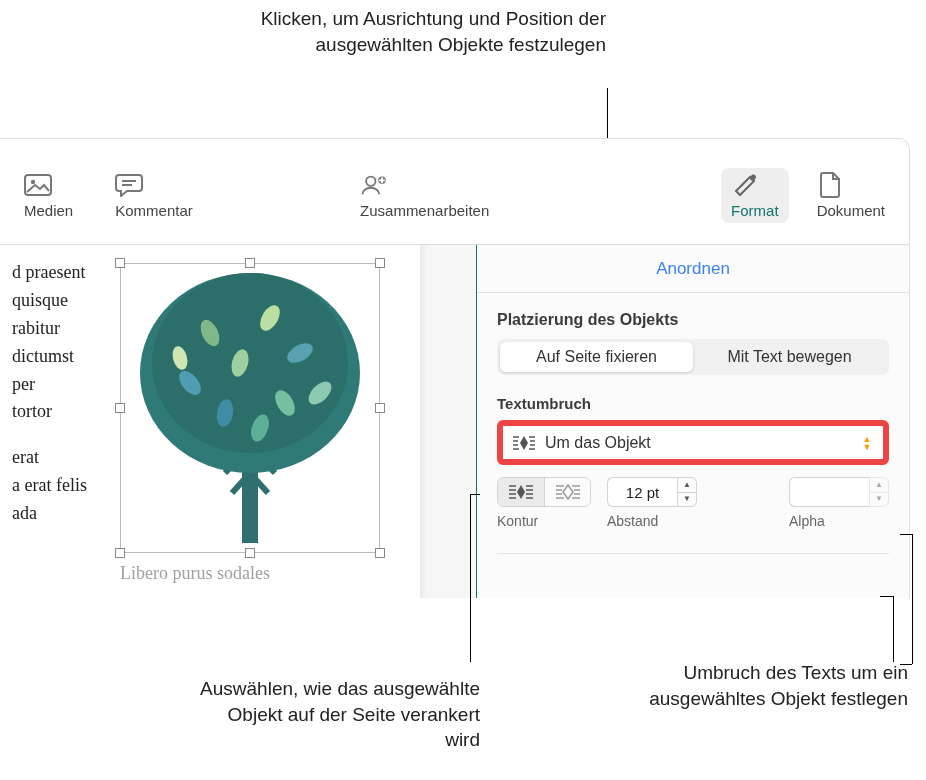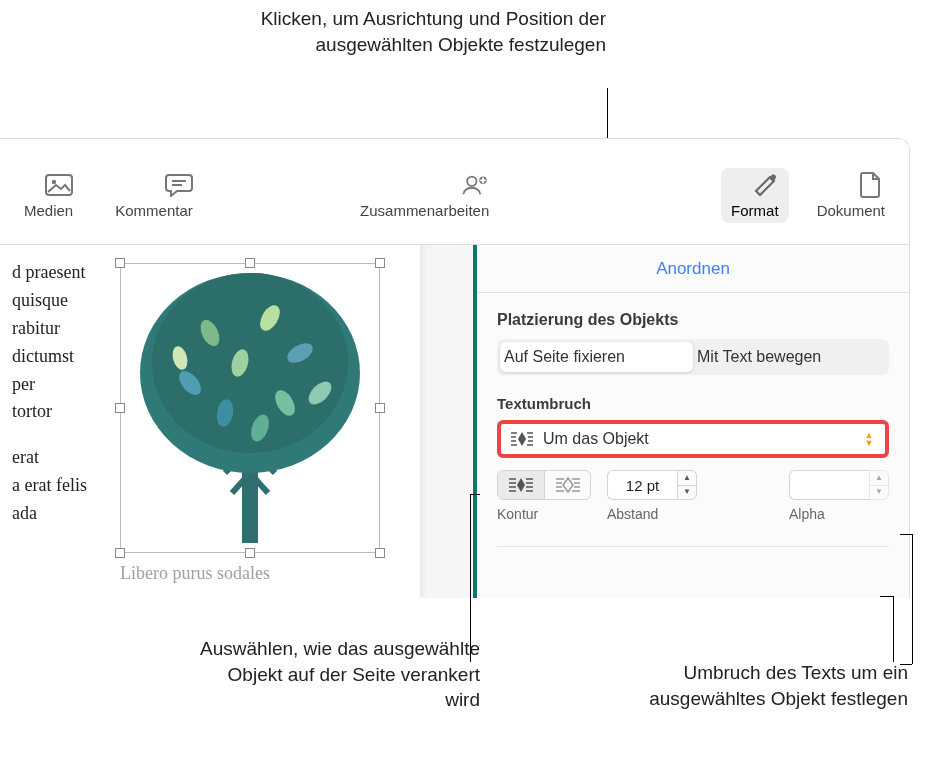--- a/index.html
+++ b/index.html
@@ -45,29 +45,29 @@
     display: flex;
     align-items: center;
     padding: 8px 14px 0 14px;
     background: #fff;
     border-bottom: 1px solid #ddd;
     position: relative;
   }
   .tool-btn {
     display: flex;
     flex-direction: column;
-    align-items: flex-end;
+    align-items: flex-start;
     gap: 4px;
     font-size: 15px;
     color: #444;
     cursor: pointer;
     padding: 4px 10px;
     border-radius: 8px;
   }
-  .tool-btn.active { background: #eee; color:#000000; }
+  .tool-btn.active { background: #eee; color:#0f766e; }
   .tool-icon {
     width: 28px;
     height: 26px;
     color: #666;
     display: flex;
     align-items: center;
     justify-content: center;
   }
 
   .toolbar-group-left { display: flex; gap: 22px; }
@@ -81,21 +81,21 @@
 
   
   .content {
     display: flex;
     height: calc(100% - 106px);
   }
   .doc-area {
     flex: 1;
     position: relative;
     background: #f6f6f6;
-    border-right: 4px solid #0f766e;
+    border-right: 1px solid #0f766e;
     overflow: hidden;
   }
   .page {
     position: absolute;
     left: -10px;
     top: -16px;
     width: 430px;
     height: 600px;
     background: #fff;
     box-shadow: 0 2px 10px rgba(0,0,0,.1);
@@ -176,20 +176,21 @@
   }
   .seg-control {
     display: flex;
     background: #f0f0f0;
     border-radius: 7px;
     padding: 3px;
     margin-bottom: 20px;
   }
   .seg-btn {
     flex: 1;
+    text-align: center;
     padding: 6px 4px;
     font-size: 16px;
     color: #333;
     border-radius: 6px;
     cursor: pointer;
   }
   .seg-btn.selected {
     background: #fff;
     box-shadow: 0 1px 3px rgba(0,0,0,.15);
     font-weight: 400;
@@ -198,24 +199,24 @@
   .section-title {
     font-size: 15px;
     font-weight: 600;
     color: #3c3c3c;
     margin-bottom: 8px;
   }
 
   .wrap-select {
     display: flex;
     align-items: center;
-    border: 4px solid #ef4444;
+    border: 6px solid #ef4444;
     border-radius: 6px;
     background: #fff;
-    height: 38px;
+    height: 45px;
     padding: 0 6px 0 10px;
     margin-bottom: 12px;
     cursor: pointer;
   }
   .wrap-select .wicon { margin-right: 10px; color: #555; display:flex; }
   .wrap-select .wlabel { flex: 1; font-size: 16px; color: #333; }
   .wrap-select .arrows {
     width: 20px; height: 20px;
     display: flex; flex-direction: column;
     align-items:center; justify-content:center;
@@ -510,18 +511,18 @@
 <div style="position:absolute; top:494px; left:470px; width:1px; height:168px; background:#000;"></div>
 <div style="position:absolute; top:494px; left:470px; width:10px; height:1px; background:#000;"></div>
 
 <div style="position:absolute; top:534px; left:912px; width:1px; height:130px; border-left:1px solid #000;"></div>
 <div style="position:absolute; top:534px; left:900px; width:12px; height:1px; background:#000;"></div>
 <div style="position:absolute; top:664px; left:900px; width:12px; height:1px; background:#000;"></div>
 
 <div style="position:absolute; top:596px; left:893px; width:1px; height:66px; background:#000;"></div>
 <div style="position:absolute; top:596px; left:880px; width:13px; height:1px; background:#000;"></div>
 
-<div class="callout" style="top:636px; left:190px; width:290px;">
+<div class="callout" style="top:676px; left:190px; width:290px;">
   <span>Auswählen, wie das ausgewählte Objekt auf der Seite verankert wird</span>
 </div>
 <div class="callout" style="top:660px; right:18px; width:280px;">
   <span>Umbruch des Texts um ein ausgewähltes Objekt festlegen</span>
 </div>
 
 </body></html>

